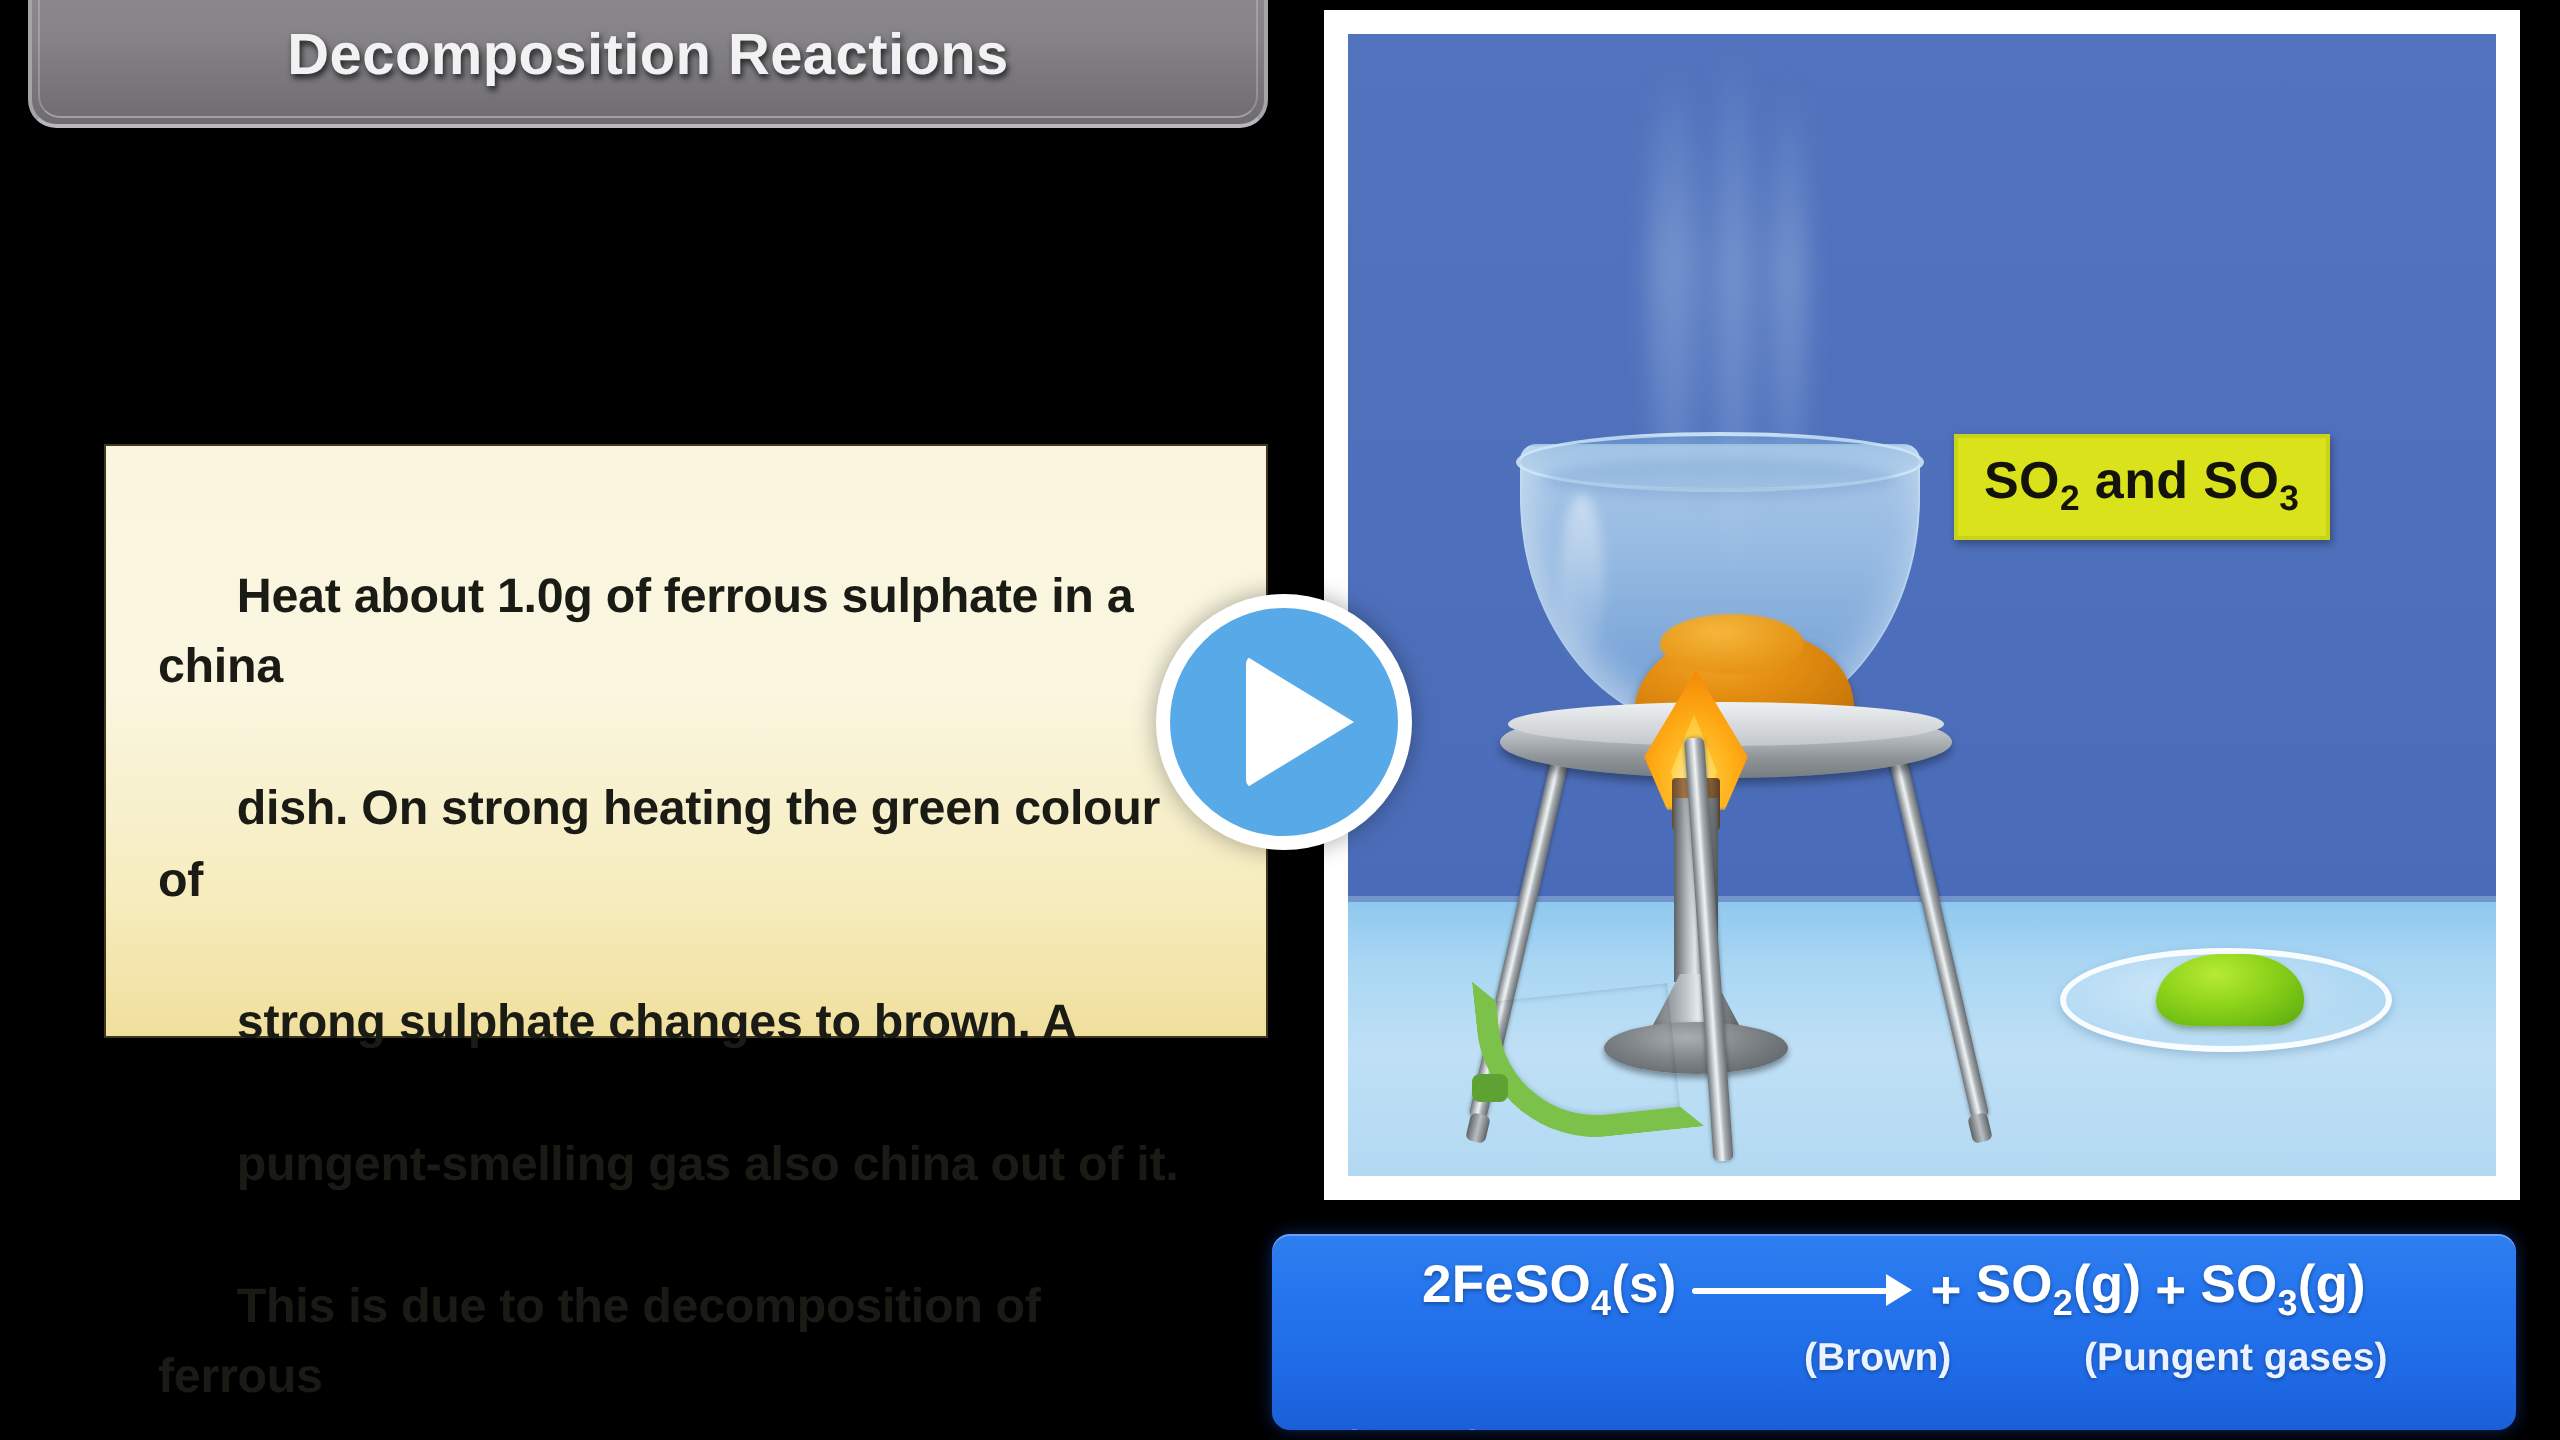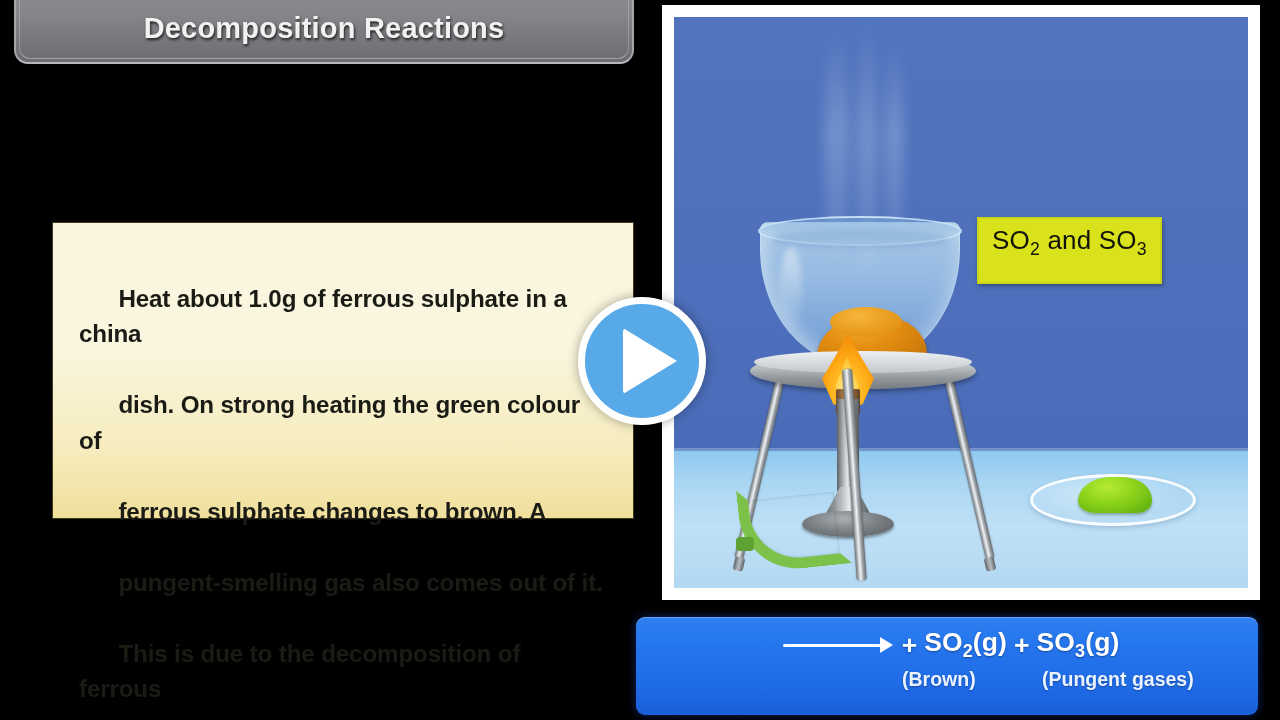--- a/index.html
+++ b/index.html
@@ -314,23 +314,23 @@
     box-shadow: 0 2px 3px rgba(30,70,10,.35);
   }
 
   
   #so-label {
     position: absolute;
     left: 303px;
     top: 200px;
     background: #d9e21a;
     border: 2px solid #c9d318;
-    padding: 6px 13px 22px 13px;
+    padding: 6px 13px 8px 13px;
     font-size: 26px;
-    font-weight: normal;
+    font-weight: bold;
     color: #141309;
     box-shadow: 1px 2px 4px rgba(0,0,0,.35);
     letter-spacing: .2px;
     white-space: nowrap;
   }
   #so-label sub { font-size: .68em; }
 
   
   #equation-bar {
     position: absolute;
@@ -423,22 +423,22 @@
 <div id="stage">
 
   <div id="title-bar">
     <div id="title-text">Decomposition Reactions</div>
   </div>
 
   <div id="desc-panel">
     <div id="desc-text">
       <span>Heat about 1.0g of ferrous sulphate in a china</span><br>
       <span>dish. On strong heating the green colour of</span><br>
-      <span>ferrous sulphate changes to brown. A</span><br>
-      <span>pungent-smelling gas also comes out of it.</span><br>
+      <span>strong sulphate changes to brown. A</span><br>
+      <span>pungent-smelling gas also china out of it.</span><br>
       <span>This is due to the decomposition of ferrous</span><br>
       <br>
       
     </div>
   </div>
 
   <div id="illus-frame">
     <div id="scene">
 
       <div id="table-surface"></div>
@@ -481,20 +481,21 @@
       <div id="watch-glass"></div>
       <div id="green-pile"></div>
 
       <div id="so-label"><span>SO</span><sub>2</sub><span> and SO</span><sub>3</sub></div>
 
     </div>
   </div>
 
   <div id="equation-bar">
     <div id="eq-main">
+      <span><span>2FeSO</span><sub>4</sub><span>(s)</span></span>
       <span class="eq-arrow">
           <span class="shaft"></span>
           <span class="head"></span>
         </span>
       <span style="margin:0 7px;">+</span>
       <span><span>SO</span><sub>2</sub><span>(g)</span></span>
       <span style="margin:0 7px;">+</span>
       <span><span>SO</span><sub>3</sub><span>(g)</span></span>
     </div>
     <div id="eq-sub">

